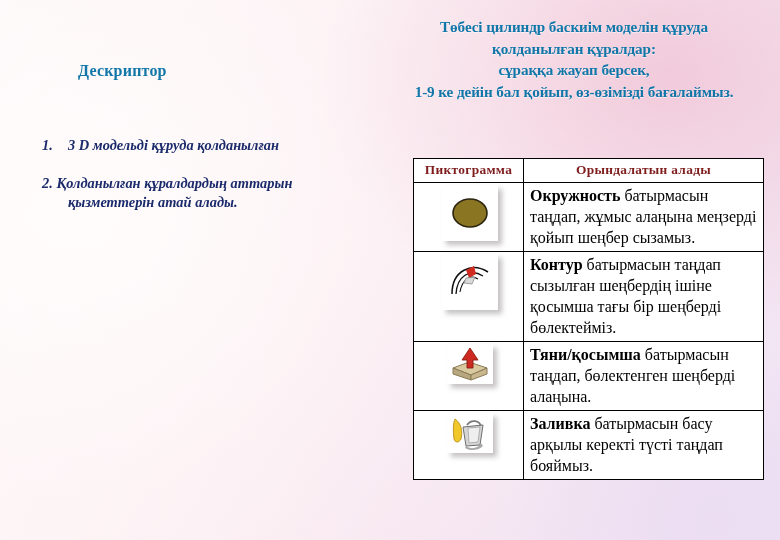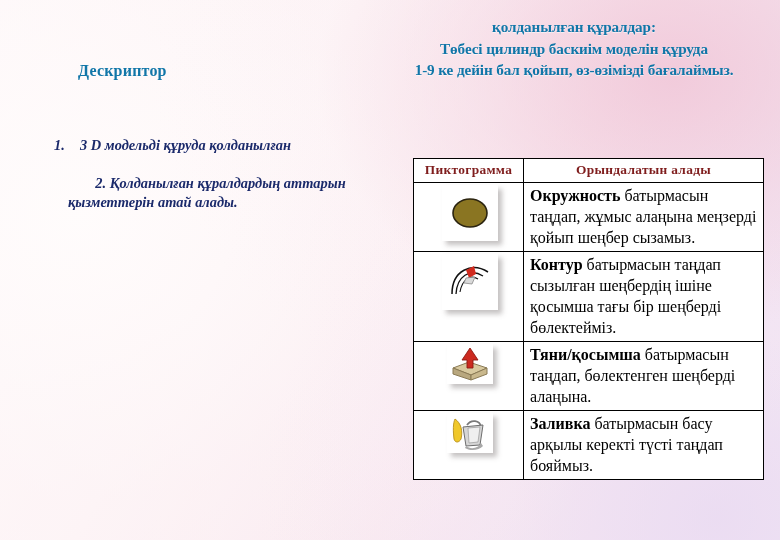--- a/index.html
+++ b/index.html
@@ -59,26 +59,26 @@
     left: 42px;
     top: 136px;
     width: 345px;
     color: #1b2a6b;
     font-weight: bold;
     font-style: italic;
     font-size: 14.4px;
     line-height: 19.5px;
   }
   .desc-item { margin-bottom: 18px; }
-  .desc-item .l1 { display: block; margin-left: 12px; }
+  .desc-item .l1 { display: block; }
   .desc-item .l2 { display: block; padding-left: 26px; }
   .desc-item .l2b { display: block; padding-left: 26px; }
   .desc-item.first .l1 { padding-left: 0; text-indent: 0; }
   .desc-item.first .num { display: inline-block; width: 26px; }
-  .desc-item.second .l1 { padding-left: 0; text-align: center; }
+  .desc-item.second .l1 { padding-left: 0; }
 
   
   .pict-table-wrap {
     position: absolute;
     left: 413px;
     top: 158px;
     width: 350px;
   }
   table.pict-table {
     border-collapse: collapse;
@@ -128,22 +128,23 @@
   }
   .icon-box.sm { width: 46px; height: 40px; }
   .icon-box svg { display: block; }
 </style>
 </head>
 <body>
 
 <div class="slide">
 
   <div class="heading">
+    <span class="hline">Төбесі цилиндр баскиім моделін құруда</span>
     <span class="hline">қолданылған құралдар:</span>
-    <span class="hline">Төбесі цилиндр баскиім моделін құруда</span>
+    <span class="hline">сұраққа жауап берсек,</span>
     <span class="hline">1-9 ке дейін бал қойып, өз-өзімізді бағалаймыз.</span>
   </div>
 
   <div class="descriptor-label">Дескриптор</div>
 
   <div class="desc-list">
 
     <div class="desc-item first">
       <span class="l1">
         <span class="num">1.</span><span>3 D  модельді құруда қолданылған</span>

